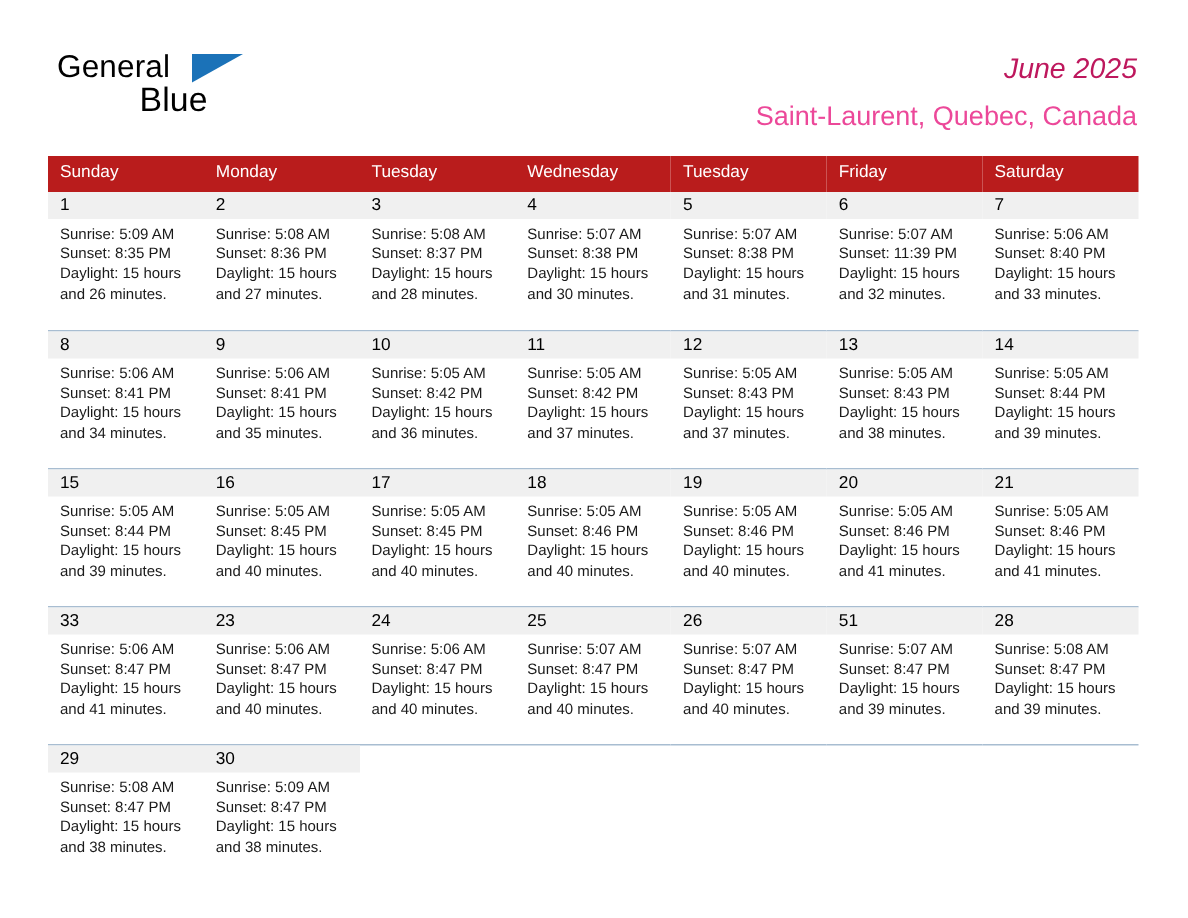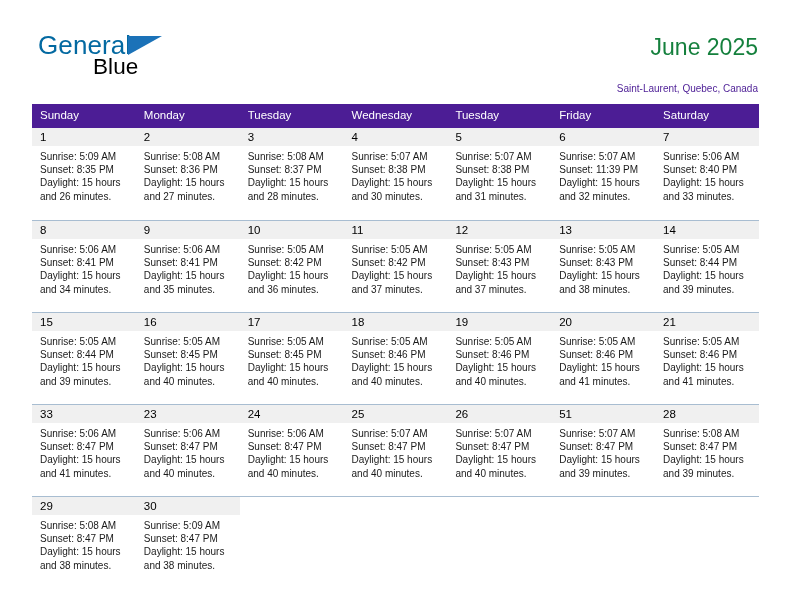--- a/index.html
+++ b/index.html
@@ -35,23 +35,23 @@
     position: absolute;
     left: 38px;
     top: 32px;
     width: 230px;
     height: 52px;
   }
   .brand-general {
     position: absolute;
     left: 0;
     top: 0;
-    font-size: 26px;
+    font-size: 21px;
     letter-spacing: 0.1px;
-    color: #0369a1;
+    color: #000000;
     line-height: 26px;
   }
   .brand-flag {
     position: absolute;
     left: 90px;
     top: 4px;
     width: 0;
     height: 0;
     border-left: 34px solid #1b72b8;
     border-bottom: 19px solid transparent;
@@ -66,49 +66,50 @@
     line-height: 26px;
   }
 
   .title-block {
     position: absolute;
     right: 34px;
     top: 30px;
     text-align: right;
   }
   .cal-title {
-    font-size: 23px;
-    color: #15803d;
+    font-size: 19px;
+    color: #be185d;
     line-height: 34px;
     white-space: nowrap;
+    font-style: italic;
   }
   .cal-subtitle {
-    margin-top: 16px;
-    font-size: 10px;
-    color: #4c1d95;
+    margin-top: 4px;
+    font-size: 18px;
+    color: #ec4899;
     line-height: 18px;
     white-space: nowrap;
   }
 
   
   .calendar {
     position: absolute;
     left: 32px;
     top: 104px;
     width: 727px;
   }
 
   .cal-table {
     width: 727px;
     border-collapse: collapse;
     table-layout: fixed;
   }
 
   .cal-table th {
-    background: #4c1d95;
+    background: #b91c1c;
     color: #ffffff;
     font-size: 11.5px;
     font-weight: normal;
     text-align: left;
     padding: 5px 0 6px 8px;
     line-height: 13px;
     border: none;
   }
 
   .cal-table td {

